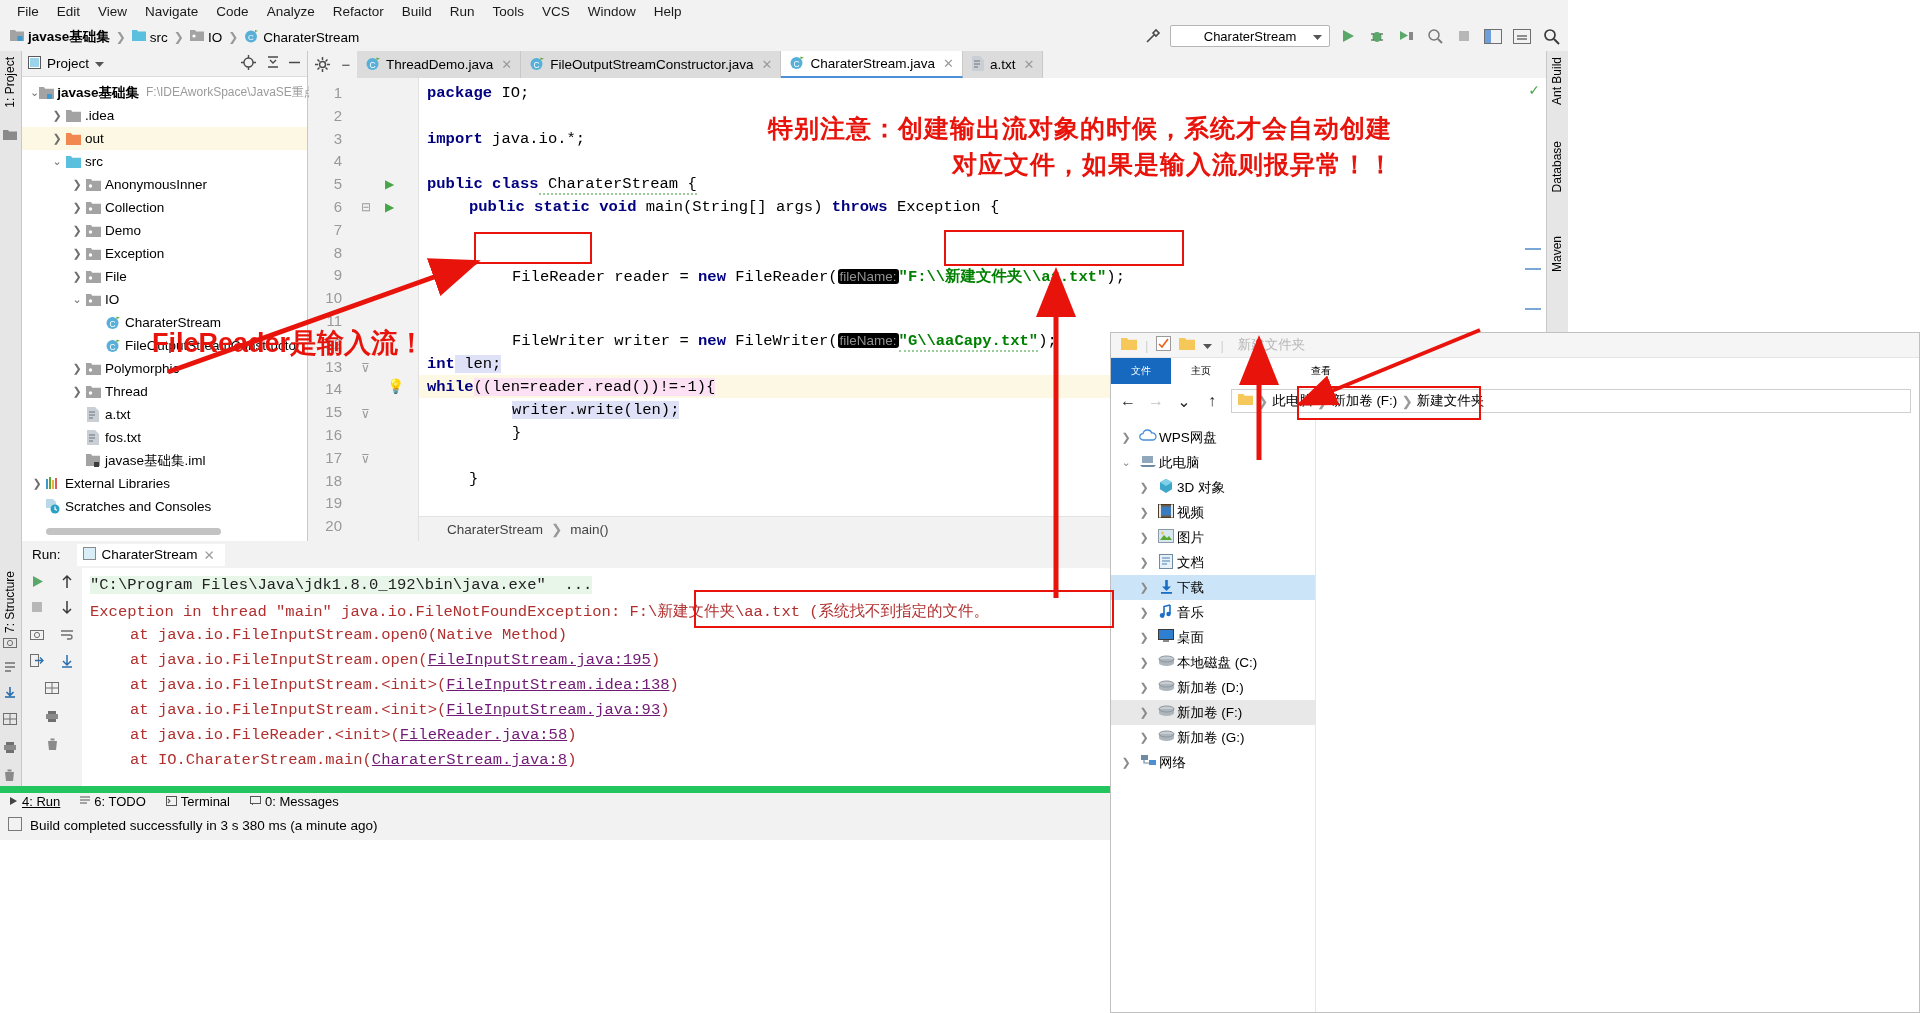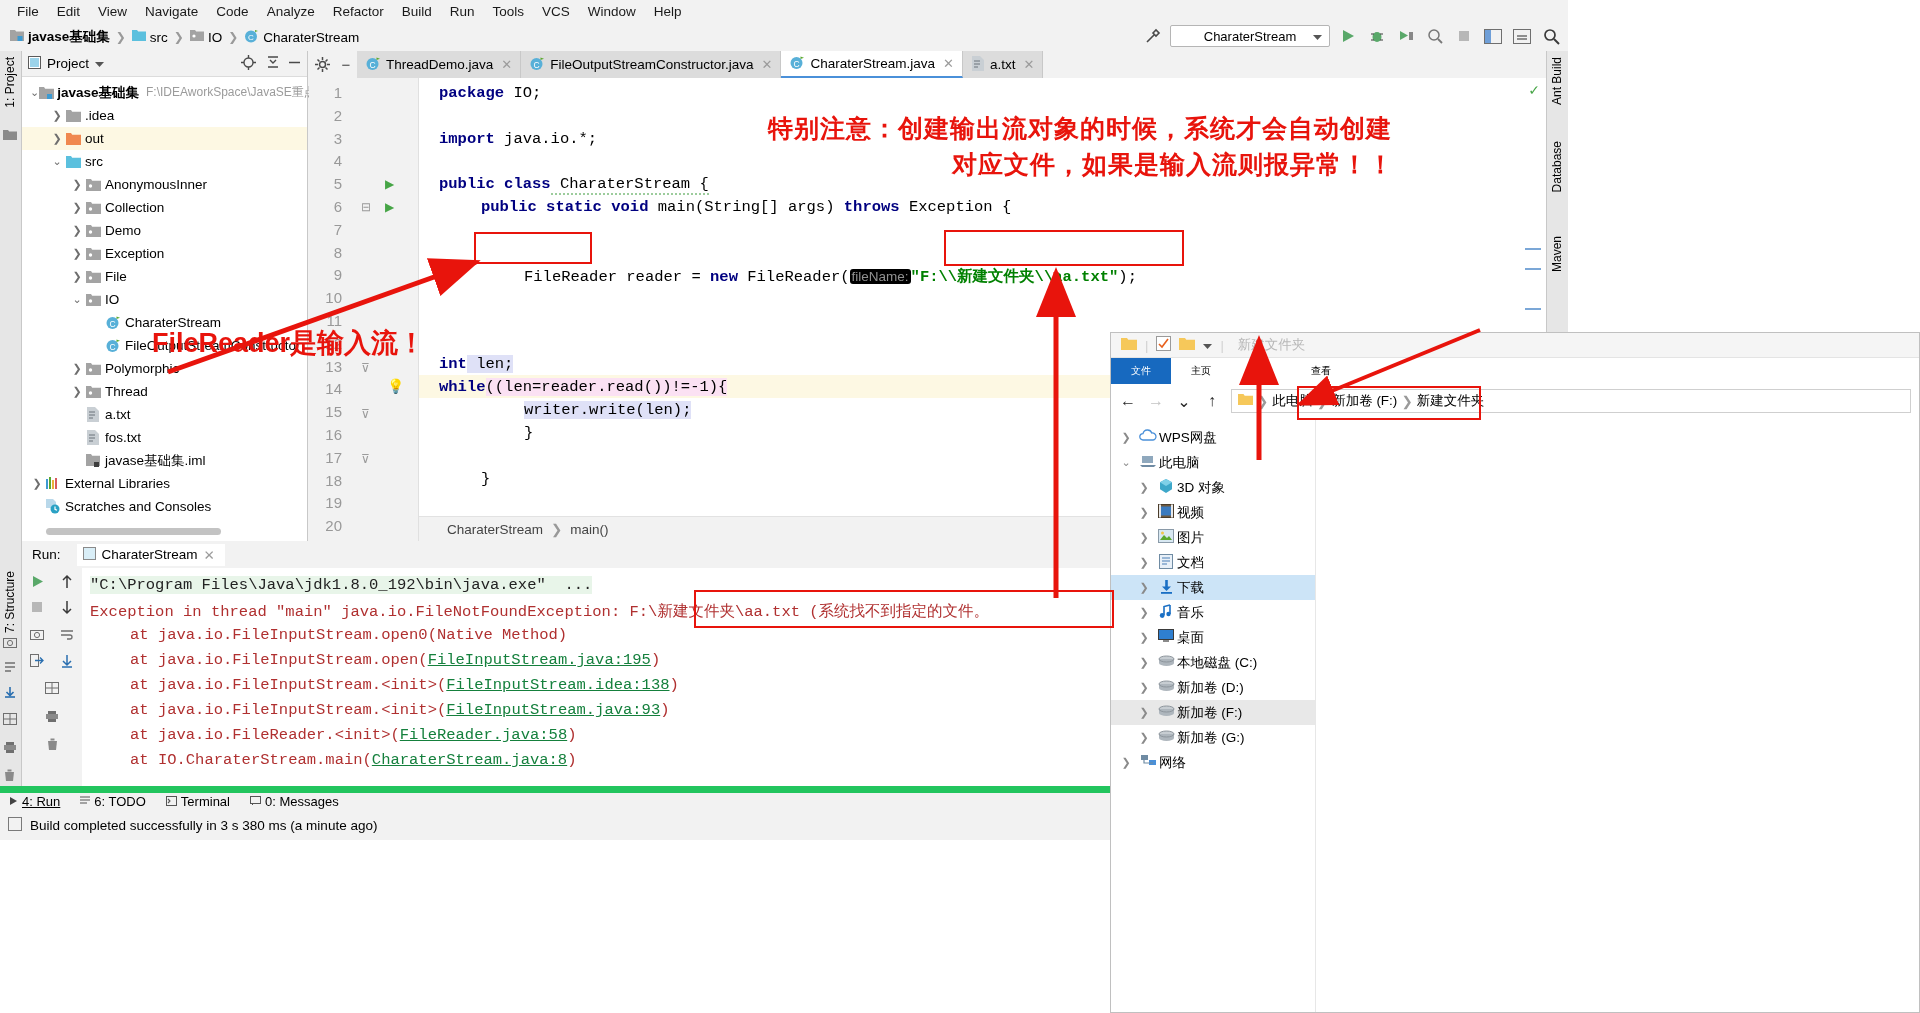--- a/index.html
+++ b/index.html
@@ -62,21 +62,21 @@
   .tabs .min { width:22px; display:flex; align-items:center; justify-content:center; font-size:15px; color:#444; }
   .tab { display:flex; align-items:center; gap:5px; padding:0 8px; font-size:13.5px; background:#dcdcdc; border-right:1px solid #c8c8c8; }
   .tab.active { background:#ffffff; border-bottom:2px solid #4a90d9; }
   .tab .x { color:#9b9b9b; font-size:13px; margin-left:3px; }
   .code-wrap { position:relative; height:463px; background:#fff; overflow:hidden; }
   .gutter { position:absolute; left:0; top:0; width:110px; height:100%; background:#f2f2f2; border-right:1px solid #e0e0e0;}
   .ln { position:absolute; right:76px; color:#999; font-size:15px; font-family:"Liberation Sans",sans-serif; }
   .grun { position:absolute; left:76px; color:#46a546; font-size:12px; }
   .fold { position:absolute; left:52px; color:#9b9b9b; font-size:12px; }
   .code { position:absolute; left:118px; top:0; font-family:"Liberation Mono", monospace; font-size:15.5px; white-space:pre; }
-  .cl { position:absolute; white-space:pre;margin-left:12px; }
+  .cl { position:absolute; white-space:pre; }
   .kw { color:#000080; font-weight:bold; }
   .str { color:#008000; font-weight:bold; }
   .hint { background:#000000; color:#909090; border-radius:3px; padding:0 2px; font-size:13.5px; font-family:"Liberation Sans",sans-serif;}
   .sel { background:#dfe1f7; }
   .selp { background:#fbe1f3; }
   .hlline { position:absolute; left:110px; right:0; height:23px; background:#fdf8e3; }
   .bulb { position:absolute; left:78px; color:#e8b33a; font-size:14px; }
   .squiggle { border-bottom:2px dotted #9ccc9c;text-align:center; }
   .bcrumb2 { position:absolute; left:110px; bottom:0; right:0; height:25px; background:#f2f2f2; display:flex; align-items:center; padding-left:28px; font-size:13.5px; color:#444; border-top:1px solid #e2e2e2;}
   .mark-ok { position:absolute; right:6px; top:4px; color:#46a546; font-size:14px; }
@@ -85,21 +85,21 @@
   
   .runpanel { position:absolute; left:22px; top:541px; right:22px; height:255px; background:#fff; }
   .run-hdr { height:27px; background:#f2f2f2; display:flex; align-items:center; padding-left:10px; font-size:13.5px; }
   .run-tab { display:flex; align-items:center; gap:6px; margin-left:16px; background:#fff; padding:3px 10px 3px 6px; }
   .run-side { position:absolute; left:0; top:27px; width:60px; height:228px; background:#f2f2f2; }
   .rs { position:absolute; left:0; width:60px; display:flex; justify-content:space-around; }
   .console { position:absolute; left:60px; top:27px; right:0; bottom:0; background:#fff; font-family:"Liberation Mono", monospace; font-size:15.5px; overflow:hidden; }
   .cline { position:absolute; white-space:pre; }
   .cmd { background:#e8f5e9; color:#222; }
   .err { color:#b03030; }
-  .lnk { color:#15803d; text-decoration:underline; }
+  .lnk { color:#701a75; text-decoration:underline; }
 
   
   .statusbar { position:absolute; left:0; top:786px; width:1568px; height:24px; background:#f2f2f2; display:flex; align-items:center; gap:20px; padding-left:8px; font-size:13px; border-top:7px solid #22c55e; }
   .sbtn { display:flex; align-items:center; gap:4px; }
   .statusbar2 { position:absolute; left:0; top:810px; width:1568px; height:30px; background:#f2f2f2; display:flex; align-items:center; gap:8px; padding-left:8px; font-size:13.5px; }
 
   
   .explorer { position:absolute; left:1110px; top:332px; width:810px; height:681px; background:#fff; border:1px solid #c0c0c0; }
   .ex-toolbar { height:25px; background:#f5f5f5; display:flex; align-items:center; gap:8px; padding-left:10px; border-bottom:1px solid #e4e4e4;}
   .ex-path-dim { color:#b8b8b8; font-size:13.5px; margin-left:6px; }
@@ -628,20 +628,21 @@
         <div class="fold" style="top:374px;">⊽</div>
         <div class="bulb" style="top:300px;">💡</div>
       </div>
 
       <div class="code">
         <div class="cl" style="top:6px;left:0"><span class="kw">package</span><span> IO;</span></div>
         <div class="cl" style="top:52px;left:0"><span class="kw">import</span><span> java.io.*;</span></div>
         <div class="cl" style="top:97px;left:0"><span class="kw">public class</span><span class="squiggle"> CharaterStream {</span></div>
         <div class="cl" style="top:120px;left:42px"><span class="kw">public static void</span><span> main(String[] args) </span><span class="kw">throws</span><span> Exception {</span></div>
         <div class="cl" style="top:188px;left:85px"><span>FileReader</span><span> reader = </span><span class="kw">new</span><span> FileReader(</span><span class="hint">fileName:</span><span class="str">"F:\\新建文件夹\\aa.txt"</span><span>);</span></div>
+        <div class="cl" style="top:254px;left:85px"><span>FileWriter writer = </span><span class="kw">new</span><span> FileWriter(</span><span class="hint">fileName:</span><span class="str squiggle">"G\\aaCapy.txt"</span><span>);</span></div>
         <div class="cl" style="top:277px;left:0"><span class="kw">int</span><span class="sel"> len;</span></div>
         <div class="cl" style="top:300px;left:0"><span class="kw">while</span><span class="selp">((len=reader.read())!=-1){</span></div>
         <div class="cl" style="top:323px;left:85px"><span class="sel">writer.write(len);</span></div>
         <div class="cl" style="top:346px;left:85px"><span>}</span></div>
         <div class="cl" style="top:392px;left:42px"><span>}</span></div>
         <div class="cl" style="top:438px;left:0"><span>}</span></div>
       </div>
 
       <div class="mark-ok">✓</div>
       <div class="mark-line" style="top:170px"></div>

